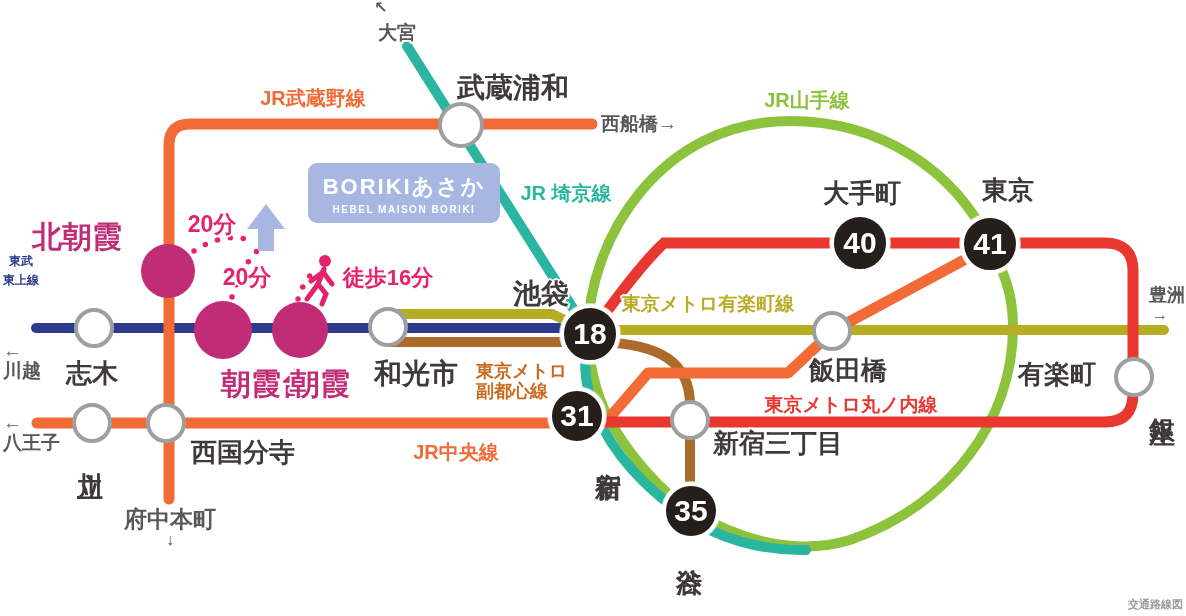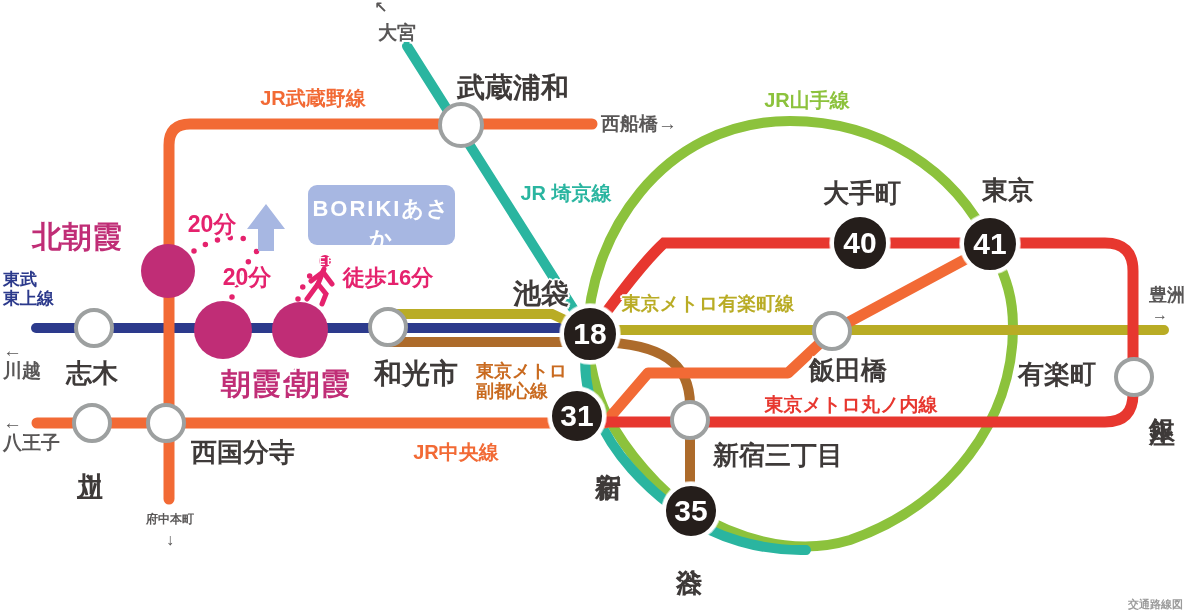--- a/index.html
+++ b/index.html
@@ -16,22 +16,22 @@
   .dest{color:#595757;font-size:19px;line-height:20px;}
   .pinkname{color:#c02d76;font-size:30px;}
   .anno{color:#e5226d;font-size:23px;}
   .linelbl{font-size:19px;}
   .circle{position:absolute;border-radius:50%;box-sizing:border-box;}
   .st-circle{background:#fff;border:4px solid #9da0a0;}
   .pink-circle{background:#c02d76;}
   .num-circle{background:#251e1b;border:4px solid #fff;color:#fff;font-weight:bold;
               font-size:30px;display:flex;align-items:center;justify-content:center;
               box-shadow:0 0 0 1px rgba(255,255,255,.6);}
-  #boriki{position:absolute;left:308px;top:163px;width:147px;height:60px;background:#a7b7e2;
-          border-radius:9px;color:#fff;text-align:center;margin-top:22px;}
+  #boriki{position:absolute;left:308px;top:163px;width:192px;height:60px;background:#a7b7e2;
+          border-radius:9px;color:#fff;text-align:center;}
   #boriki .nm{font-size:22px;font-weight:bold;letter-spacing:2px;margin-top:9px;}
   #boriki .br{font-size:10px;font-weight:bold;letter-spacing:1.5px;margin-top:2px;}
   .credit{position:absolute;left:1128px;top:597px;width:58px;font-size:11px;color:#9b9b9b;
           font-weight:bold;}
 </style>
 </head>
 <body>
 
 <div id="map">
 
@@ -111,59 +111,59 @@
     <div class="nm">BORIKIあさか</div>
     <div class="br">HEBEL MAISON BORIKI</div>
   </div>
 
   <div class="lbl linelbl" style="left:313px;top:98px;color:#f26a35;font-size:20px;">JR武蔵野線</div>
   <div class="lbl linelbl" style="left:566px;top:193px;color:#2ab5a0;font-size:20px;">JR 埼京線</div>
   <div class="lbl linelbl" style="left:807px;top:100px;color:#8cc23c;font-size:20px;">JR山手線</div>
   <div class="lbl linelbl" style="left:708px;top:304px;color:#b9ac25;">東京メトロ有楽町線</div>
   <div class="lbl linelbl" style="left:851px;top:405px;color:#e7372f;">東京メトロ丸ノ内線</div>
   <div class="lbl linelbl" style="left:456px;top:452px;color:#f26a35;font-size:20px;">JR中央線</div>
-  <div class="lbl raw" style="left:3px;top:270px;color:#2c3a8c;font-size:17px;line-height:19px;">
+  <div class="lbl raw" style="left:3px;top:252px;color:#2c3a8c;font-size:12px;line-height:19px;text-align:center;">
     <div>東武</div>
     <div>東上線</div>
   </div>
   <div class="lbl raw" style="left:476px;top:361px;color:#c96a1f;font-size:18px;line-height:20px;">
     <div>東京メトロ</div>
     <div>副都心線</div>
   </div>
 
   <div class="lbl sta-lg" style="left:513px;top:88px;">武蔵浦和</div>
   <div class="lbl sta" style="left:92px;top:373px;">志木</div>
   <div class="lbl sta-lg" style="left:416px;top:374px;">和光市</div>
   <div class="lbl sta vert" style="left:91px;top:452px;">立川</div>
   <div class="lbl sta" style="left:243px;top:452px;">西国分寺</div>
   <div class="lbl sta-lg" style="left:541px;top:294px;">池袋</div>
   <div class="lbl sta vert" style="left:609px;top:452px;">新宿</div>
   <div class="lbl sta vert" style="left:690px;top:549px;">渋谷</div>
   <div class="lbl sta" style="left:848px;top:370px;">飯田橋</div>
-  <div class="lbl sta" style="left:778px;top:455px;">新宿三丁目</div>
+  <div class="lbl sta" style="left:778px;top:443px;">新宿三丁目</div>
   <div class="lbl sta" style="left:862px;top:193px;">大手町</div>
   <div class="lbl sta" style="left:1008px;top:190px;">東京</div>
   <div class="lbl sta" style="left:1057px;top:374px;">有楽町</div>
   <div class="lbl sta vert" style="left:1163px;top:398px;">銀座</div>
   <div class="lbl pinkname" style="left:77px;top:237px;">北朝霞</div>
   <div class="lbl pinkname" style="left:222px;top:384px;margin-left:44px;">朝霞台</div>
   <div class="lbl pinkname" style="left:320px;top:384px;">朝霞</div>
 
   <div class="lbl dest" style="left:381px;top:8px;font-size:16px;">↖</div>
   <div class="lbl dest" style="left:397px;top:33px;">大宮</div>
   <div class="lbl dest" style="left:639px;top:124px;">西船橋→</div>
   <div class="lbl dest raw" style="left:3px;top:341px;">
     <div>←</div>
     <div>川越</div>
   </div>
   <div class="lbl dest raw" style="left:3px;top:413px;">
     <div>←</div>
     <div>八王子</div>
   </div>
-  <div class="lbl dest" style="left:170px;top:519px;font-size:12px;">府中本町</div>
+  <div class="lbl dest" style="left:170px;top:519px;font-size:23px;">府中本町</div>
   <div class="lbl dest" style="left:170px;top:540px;font-size:16px;">↓</div>
   <div class="lbl dest" style="left:1167px;top:295px;font-size:18px;">豊洲</div>
   <div class="lbl dest" style="left:1160px;top:315px;font-size:16px;">→</div>
 
   <div class="lbl anno" style="left:212px;top:224px;">20分</div>
   <div class="lbl anno" style="left:247px;top:277px;">20分</div>
   <div class="lbl anno" style="left:388px;top:278px;font-size:22px;">徒歩16分</div>
 
   <div class="credit">交通路線図</div>
 </div>

